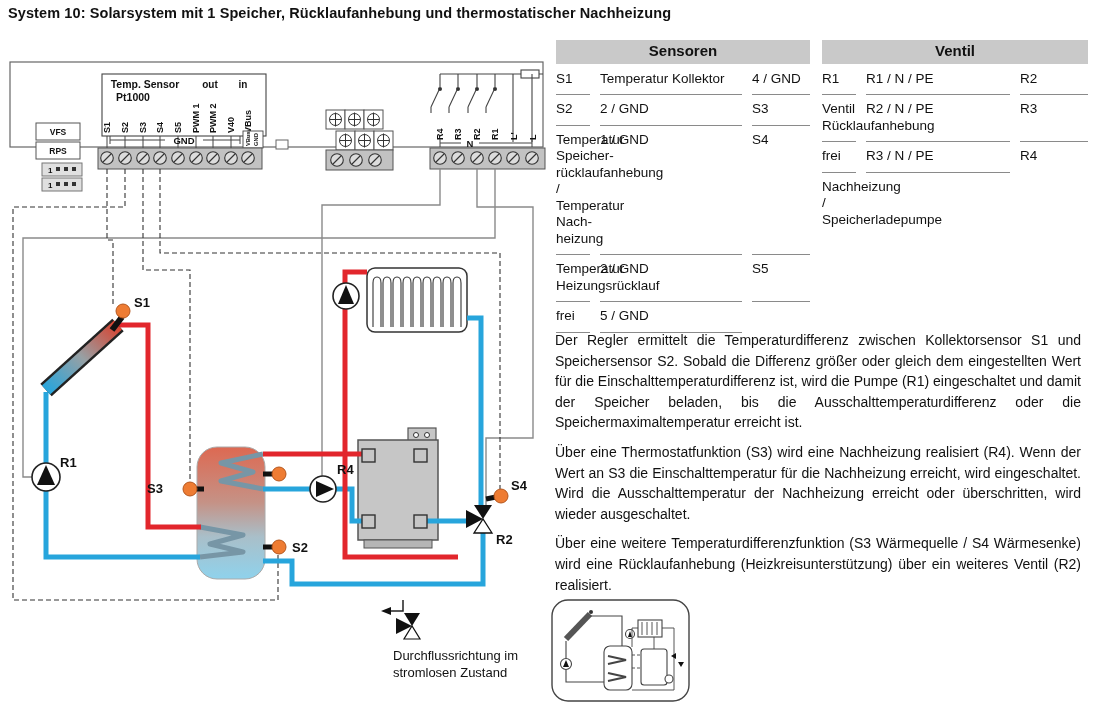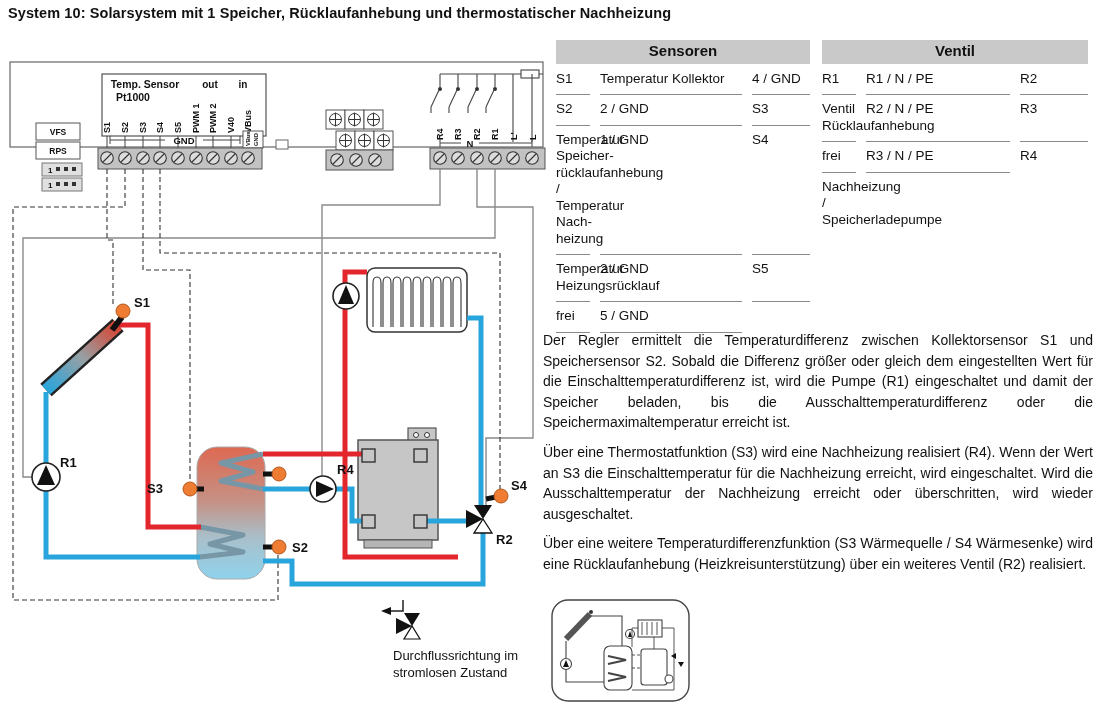--- a/index.html
+++ b/index.html
@@ -10,21 +10,21 @@
   svg text{font-family:"Liberation Sans",sans-serif;fill:#111;}
   .tbl{position:absolute;display:grid;column-gap:10px;font-size:13.5px;line-height:16.5px;z-index:2;}
   #sensors-table{left:556px;top:40px;width:254px;grid-template-columns:34px 1fr 58px;}
   #relays-table{left:822px;top:40px;width:266px;grid-template-columns:34px 1fr 68px;}
   .tbl .hdr{grid-column:1/-1;background:#c9c9c9;font-weight:bold;text-align:center;
             font-size:15px;padding:3px 4px 4px;margin-bottom:1px;}
   .tbl .c{border-bottom:1px solid #8a8a8a;padding:6px 0 7px;}
   .tbl .desc{white-space:pre-line;}
   .tbl .nb{border-bottom:none;}
   #paragraphs{position:absolute;left:543px;top:330px;width:550px;z-index:2;}
-  #paragraphs p{margin:0 0 9px;font-size:14px;line-height:20.6px;text-align:justify;}
+  #paragraphs p{margin:0 12px 9px;font-size:14px;line-height:20.6px;text-align:justify;}
 </style>
 </head>
 <body>
 
 <div id="page">
 
   <div id="title">System 10: Solarsystem mit 1 Speicher, Rücklaufanhebung und thermostatischer Nachheizung</div>
 
   <svg width="1093" height="703" viewBox="0 0 1093 703">
     <defs>

